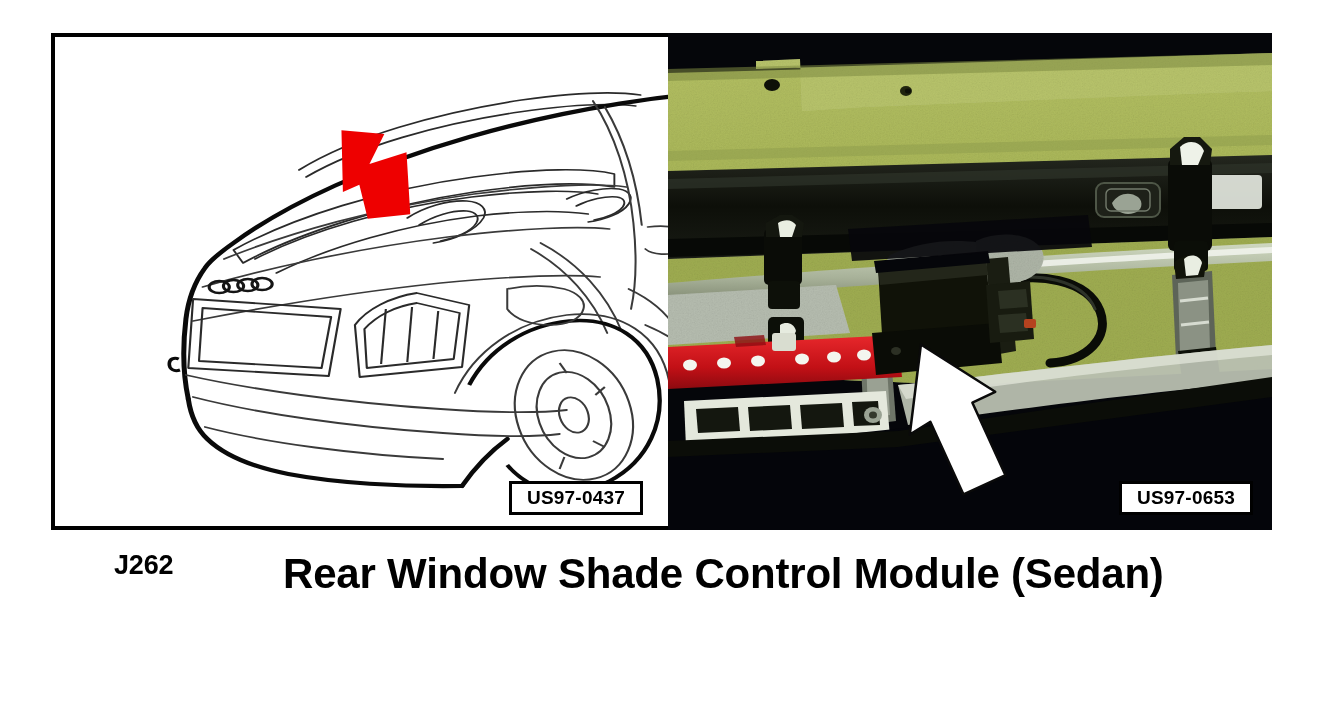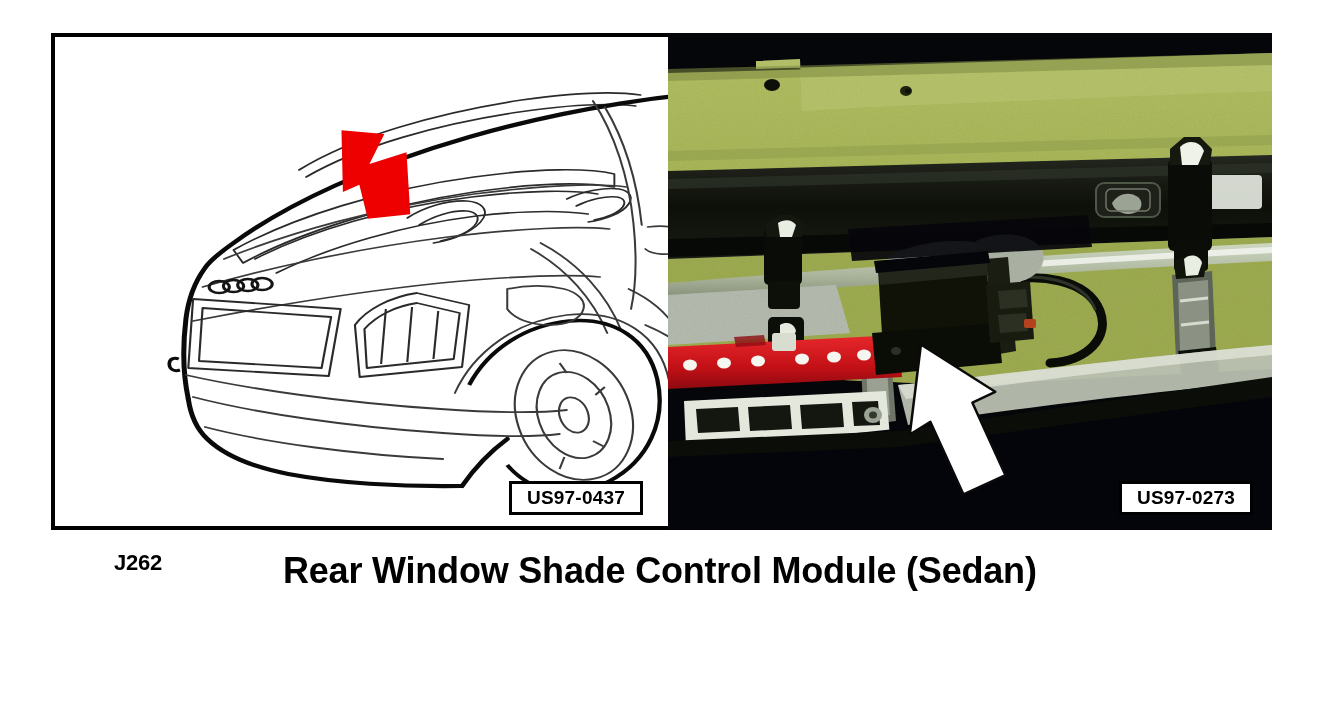--- a/index.html
+++ b/index.html
@@ -98,31 +98,31 @@
     position: absolute;
     left: 0;
     top: 540px;
     width: 1332px;
     height: 176px;
   }
   #component-code {
     position: absolute;
     left: 114px;
     top: 10px;
-    font-size: 22px;
+    font-size: 27px;
     font-weight: 700;
     color: #000000;
     letter-spacing: -0.2px;
     white-space: nowrap;
   }
   #component-title {
     position: absolute;
     left: 283px;
     top: 10px;
-    font-size: 36px;
+    font-size: 42px;
     font-weight: 700;
     color: #000000;
     letter-spacing: -0.2px;
     white-space: nowrap;
   }
   #note-list {
     position: absolute;
     left: 0;
     top: 88px;
     width: 1332px;
@@ -435,21 +435,21 @@
         </g>
 
         <path d="M180 196 L420 182 L424 214 L184 228 Z" fill="#06070b" opacity="0.92"></path>
 
         <g>
           <path d="M262 308 L330 364 L306 372 L330 448 L286 462 L262 386 L240 396 Z" fill="#ffffff" stroke="#0a0a0a" stroke-width="2.5" stroke-linejoin="round" transform="rotate(-7 286 384)"></path>
         </g>
       </g>
     </svg>
 
-    <div id="photo-id-plaque" class="figure-id-plaque">US97-0273</div>
+    <div id="photo-id-plaque" class="figure-id-plaque">US97-0653</div>
   </div>
 </div>
 
 <div id="caption-block">
   <div id="component-code">J262</div>
   <div id="component-title">Rear Window Shade Control Module (Sedan)</div>
 
 </div>
 
 </body></html>

